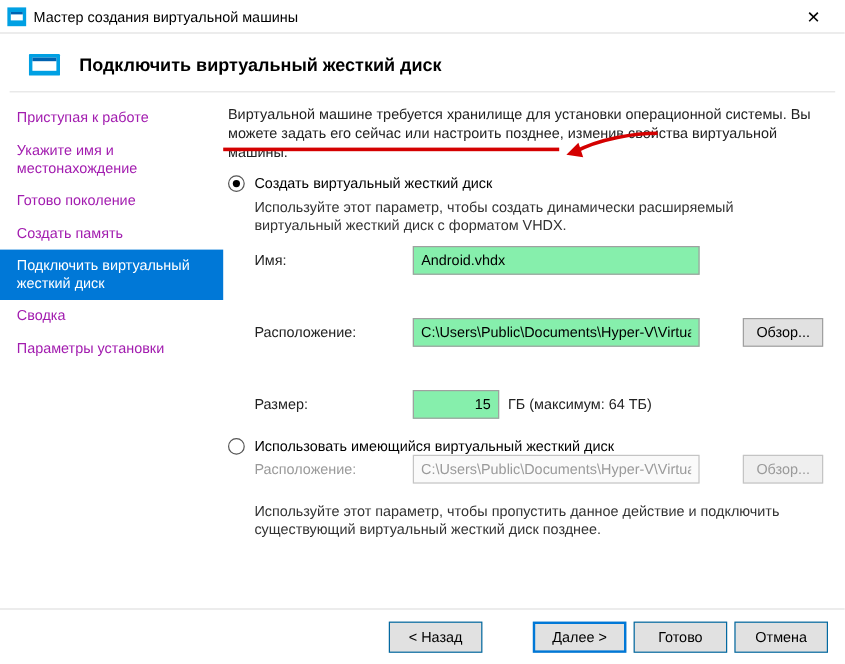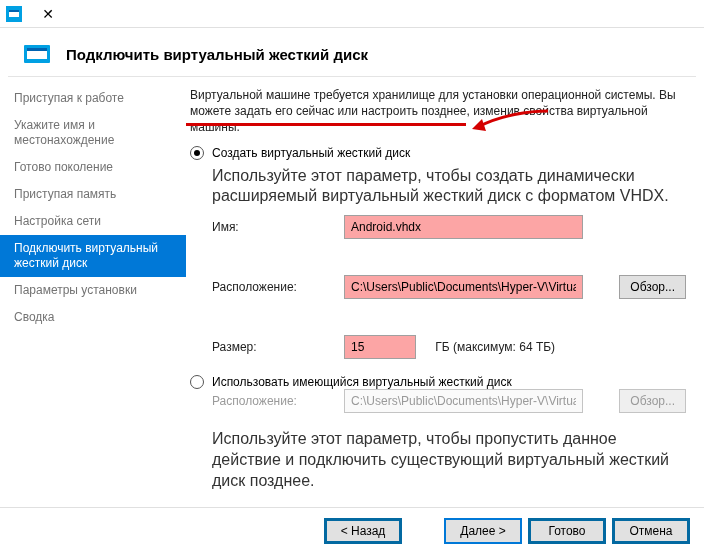--- a/index.html
+++ b/index.html
@@ -11,63 +11,64 @@
 .titlebar .close { width: 40px; text-align: center; font-size: 14px; cursor: default; line-height: 28px; }
 
 .header { padding: 14px 24px 10px 24px; display: flex; align-items: center; gap: 14px; }
 .header .hicon { width: 28px; height: 24px; display: inline-flex; align-items: center; justify-content: center; }
 .header .htitle { font-weight: 700; font-size: 15px; color: #000; }
 .hline { height: 1px; background: #e4e4e4; margin-left: 8px; margin-right: 8px; }
 
 .body { display: flex; height: 430px; }
 
 .sidebar { width: 186px; padding: 8px 0; }
-.sidebar .step { padding: 6px 12px 6px 14px; color: #737373; cursor: default; line-height: 1.25; }
+.sidebar .step { padding: 6px 12px 6px 14px; color: #a21caf; cursor: default; line-height: 1.25; }
 .sidebar .step.active { background: #0078d7; color: #fff; }
 
 .content { flex: 1; padding: 10px 18px 10px 4px; position: relative; }
 .intro { font-size: 12px; line-height: 1.35; color: #222; margin-bottom: 10px; padding-right: 4px; }
 
 .opt-block { margin-bottom: 16px; }
 .opt-head { display: flex; align-items: center; gap: 8px; }
 .radio { width: 14px; height: 14px; border: 1px solid #555; border-radius: 50%; display: inline-flex; align-items: center; justify-content: center; flex-shrink: 0; }
 .radio .dot { width: 6px; height: 6px; background: #000; border-radius: 50%; display: none; }
 .radio.checked .dot { display: block; }
 .opt-label { font-size: 12px; color: #000; }
-.opt-desc { font-size: 16px; color: #333; margin: 6px 0 8px 22px; line-height: 1.3; }
+.opt-desc { font-size: 12px; color: #333; margin: 6px 0 8px 22px; line-height: 1.3; }
 
 .underline { position: absolute; top: 46px; left: 0; width: 280px; height: 3px; background: #d40000; }
 .arrow { position: absolute; top: 32px; left: 284px; }
 
 .form-grid { margin-left: 22px; display: grid; grid-template-columns: 96px 1fr auto; row-gap: 6px; align-items: center; column-gap: 6px; gap: 36px; }
 .form-grid .lbl { font-size: 12px; color: #222; }
-.inpt { height: 24px; border: 1px solid #a0a0a0; background: #fca5a5; font-family: inherit; font-size: 12px; padding: 2px 6px; width: 100%; }
-.inpt.num { width: 72px; text-align: left; }
+.inpt { height: 24px; border: 1px solid #a0a0a0; background: #86efac; font-family: inherit; font-size: 12px; padding: 2px 6px; width: 100%; }
+.inpt.num { width: 72px; text-align: right; }
 .btn-small { height: 24px; padding: 0 10px; border: 1px solid #a0a0a0; background: #e1e1e1; font-family: inherit; font-size: 12px; cursor: default; }
-.size-note { font-size: 12px; color: #222; margin-left: 16px; }
+.size-note { font-size: 12px; color: #222; margin-left: 4px; }
 
 .disabled .lbl, .disabled .inpt, .disabled .btn-small { color: #9a9a9a; }
 .disabled .inpt { border-color: #c4c4c4; background: #fafafa; }
 .disabled .btn-small { background: #efefef; border-color: #c4c4c4; }
 
 .footer { height: 46px; display: flex; align-items: center; justify-content: flex-end; gap: 6px; padding: 0 14px; border-top: 1px solid #e0e0e0; }
-.btn { height: 26px; min-width: 78px; padding: 0 10px; border: 3px solid #0369a1; background: #e1e1e1; font-family: inherit; font-size: 12px; cursor: default; }
+.btn { height: 26px; min-width: 78px; padding: 0 10px; border: 1px solid #0369a1; background: #e1e1e1; font-family: inherit; font-size: 12px; cursor: default; }
 .btn.primary { border: 2px solid #0078d7; margin-left: 36px; }
 </style>
 </head>
 <body>
 
 <div class="titlebar">
   <span class="ticon">
     <svg width="16" height="16" viewBox="0 0 16 16">
         <rect width="16" height="16" fill="#00a0e3"></rect>
         <rect x="3" y="4" width="10" height="7" fill="#fff"></rect>
         <rect x="3" y="4" width="10" height="2" fill="#0063b1"></rect>
       </svg>
   </span>
+  <span class="title">Мастер создания виртуальной машины</span>
   <span class="close">✕</span>
 </div>
 
 <div class="header">
   <span class="hicon">
     <svg width="28" height="22" viewBox="0 0 28 22">
         <rect x="0" y="2" width="26" height="18" rx="1" fill="#00a0e3"></rect>
         <rect x="3" y="5" width="20" height="11" fill="#fff"></rect>
         <rect x="3" y="5" width="20" height="3" fill="#0063b1"></rect>
       </svg>
@@ -75,25 +76,24 @@
   <span class="htitle">Подключить виртуальный жесткий диск</span>
 </div>
 <div class="hline"></div>
 
 <div class="body">
 
   <div class="sidebar">
     <div class="step">Приступая к работе</div>
     <div class="step">Укажите имя и местонахождение</div>
     <div class="step">Готово поколение</div>
-    <div class="step">Приступая память</div>
-    <div class="step">Настройка сети</div>
+    <div class="step">Создать память</div>
     <div class="step active">Подключить виртуальный жесткий диск</div>
+    <div class="step">Сводка</div>
     <div class="step">Параметры установки</div>
-    <div class="step">Сводка</div>
   </div>
 
   <div class="content">
     <div class="intro">Виртуальной машине требуется хранилище для установки операционной системы. Вы можете задать его сейчас или настроить позднее, изменив свойства виртуальной машины.</div>
 
     <div class="underline"></div>
     <div class="arrow">
       <svg width="80" height="28" viewBox="0 0 80 28">
         <path d="M 78 2 C 60 2 30 6 8 18" stroke="#d40000" stroke-width="3" fill="none"></path>
         <path d="M 12 10 L 2 20 L 16 22 Z" fill="#d40000"></path>

